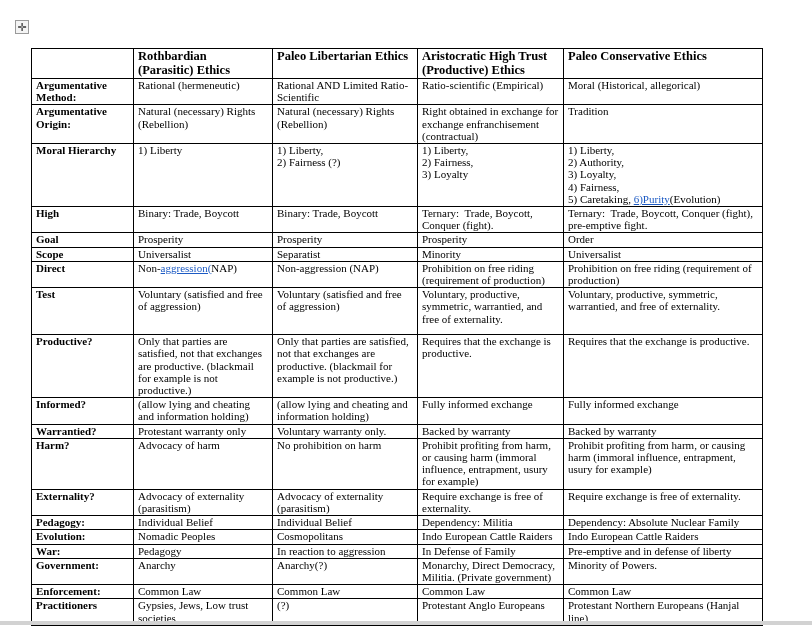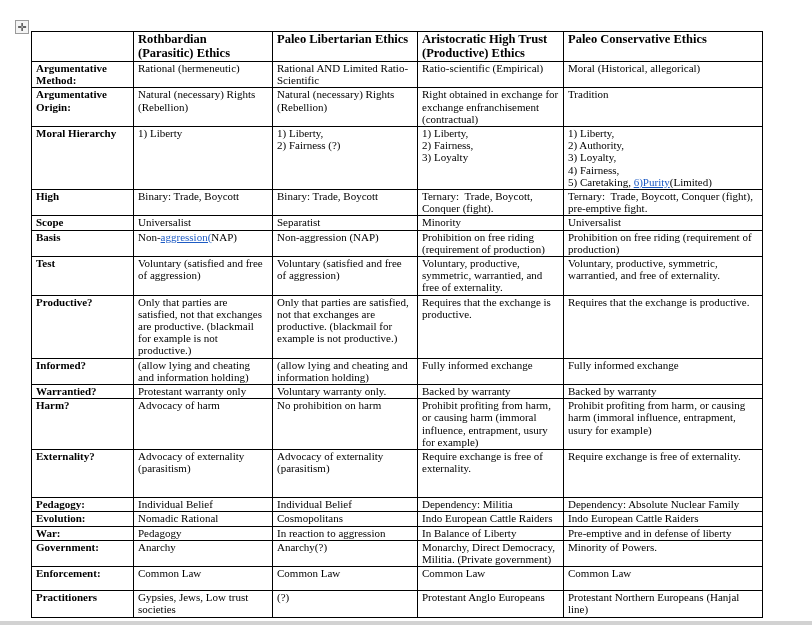--- a/index.html
+++ b/index.html
@@ -11,21 +11,21 @@
     font-family:"Liberation Serif", serif;
     color:#000;
   }
   .table-handle {
     position:absolute; left:15px; top:20px; width:14px; height:14px;
     border:1px solid #9a9a9a; background:#f4f4f4;
     font-size:11px; line-height:12px; text-align:center; color:#333;
     cursor:move; user-select:none;
   }
   table.cmp {
-    position:absolute; left:31px; top:31px; width:731px;
+    position:absolute; left:31px; top:48px; width:731px;
     border-collapse:collapse; table-layout:fixed;
     border:1px solid #000;
   }
   col.c0 { width:102px; }
   col.c1 { width:139px; }
   col.c2 { width:145px; }
   col.c3 { width:146px; }
   col.c4 { width:199px; }
   th, td {
     border:1px solid #000;
@@ -97,38 +97,45 @@
         <td>1) Liberty</td>
         <td>1) Liberty,
 2) Fairness (?)</td>
         <td>1) Liberty,
 2) Fairness,
 3) Loyalty</td>
         <td><span>1) Liberty,
 2) Authority,
 3) Loyalty,
 4) Fairness,
-5) Caretaking, </span><span class="link-text">6)Purity</span><span>(Limited)</span></td>
+5) Caretaking, </span><span class="link-text">6)Purity</span><span>(Evolution)</span></td>
       </tr>
       <tr>
         <td class="row-label">High</td>
         <td>Binary: Trade, Boycott</td>
         <td>Binary: Trade, Boycott</td>
         <td>Ternary:  Trade, Boycott, Conquer (fight).</td>
         <td>Ternary:  Trade, Boycott, Conquer (fight), pre-emptive fight.</td>
       </tr>
       <tr>
+        <td class="row-label">Goal</td>
+        <td>Prosperity</td>
+        <td>Prosperity</td>
+        <td>Prosperity</td>
+        <td>Order</td>
+      </tr>
+      <tr>
         <td class="row-label">Scope</td>
         <td>Universalist</td>
         <td>Separatist</td>
         <td>Minority</td>
         <td>Universalist</td>
       </tr>
       <tr>
-        <td class="row-label">Basis</td>
+        <td class="row-label">Direct</td>
         <td><span>Non-</span><span class="link-text">aggression(</span><span>NAP)</span></td>
         <td>Non-aggression (NAP)</td>
         <td>Prohibition on free riding (requirement of production)</td>
         <td>Prohibition on free riding (requirement of production)</td>
       </tr>
       <tr>
         <td class="row-label">Test</td>
         <td>Voluntary (satisfied and free of aggression)</td>
         <td>Voluntary (satisfied and free of aggression)</td>
         <td>Voluntary, productive, symmetric, warrantied, and free of externality.</td>
@@ -171,30 +178,30 @@
       </tr>
       <tr>
         <td class="row-label">Pedagogy:</td>
         <td>Individual Belief</td>
         <td>Individual Belief</td>
         <td>Dependency: Militia</td>
         <td>Dependency: Absolute Nuclear Family</td>
       </tr>
       <tr>
         <td class="row-label">Evolution:</td>
-        <td>Nomadic Rational</td>
+        <td>Nomadic Peoples</td>
         <td>Cosmopolitans</td>
         <td>Indo European Cattle Raiders</td>
         <td>Indo European Cattle Raiders</td>
       </tr>
       <tr>
         <td class="row-label">War:</td>
         <td>Pedagogy</td>
         <td>In reaction to aggression</td>
-        <td>In Balance of Liberty</td>
+        <td>In Defense of Family</td>
         <td>Pre-emptive and in defense of liberty</td>
       </tr>
       <tr>
         <td class="row-label">Government:</td>
         <td>Anarchy</td>
         <td>Anarchy(?)</td>
         <td>Monarchy, Direct Democracy, Militia. (Private government)</td>
         <td>Minority of Powers.</td>
       </tr>
       <tr>

